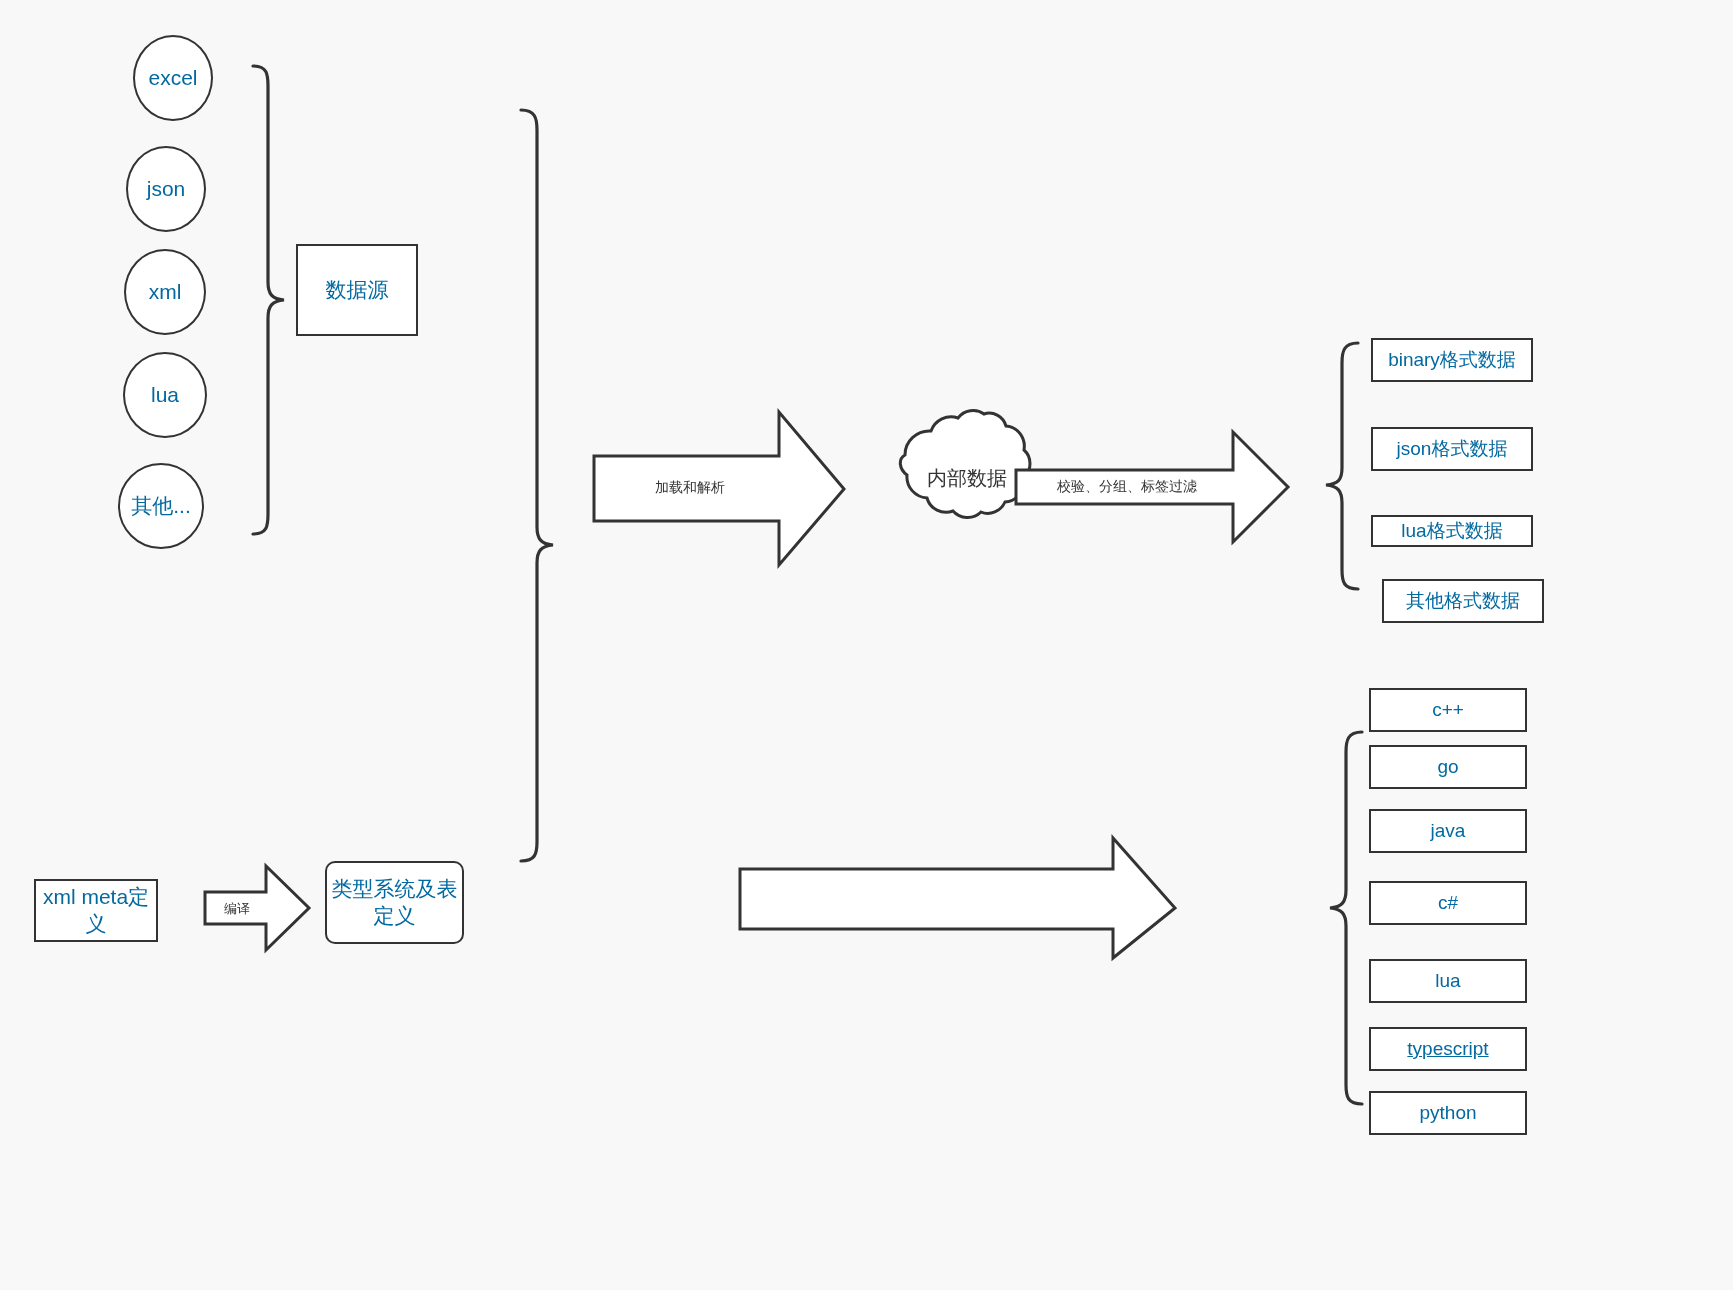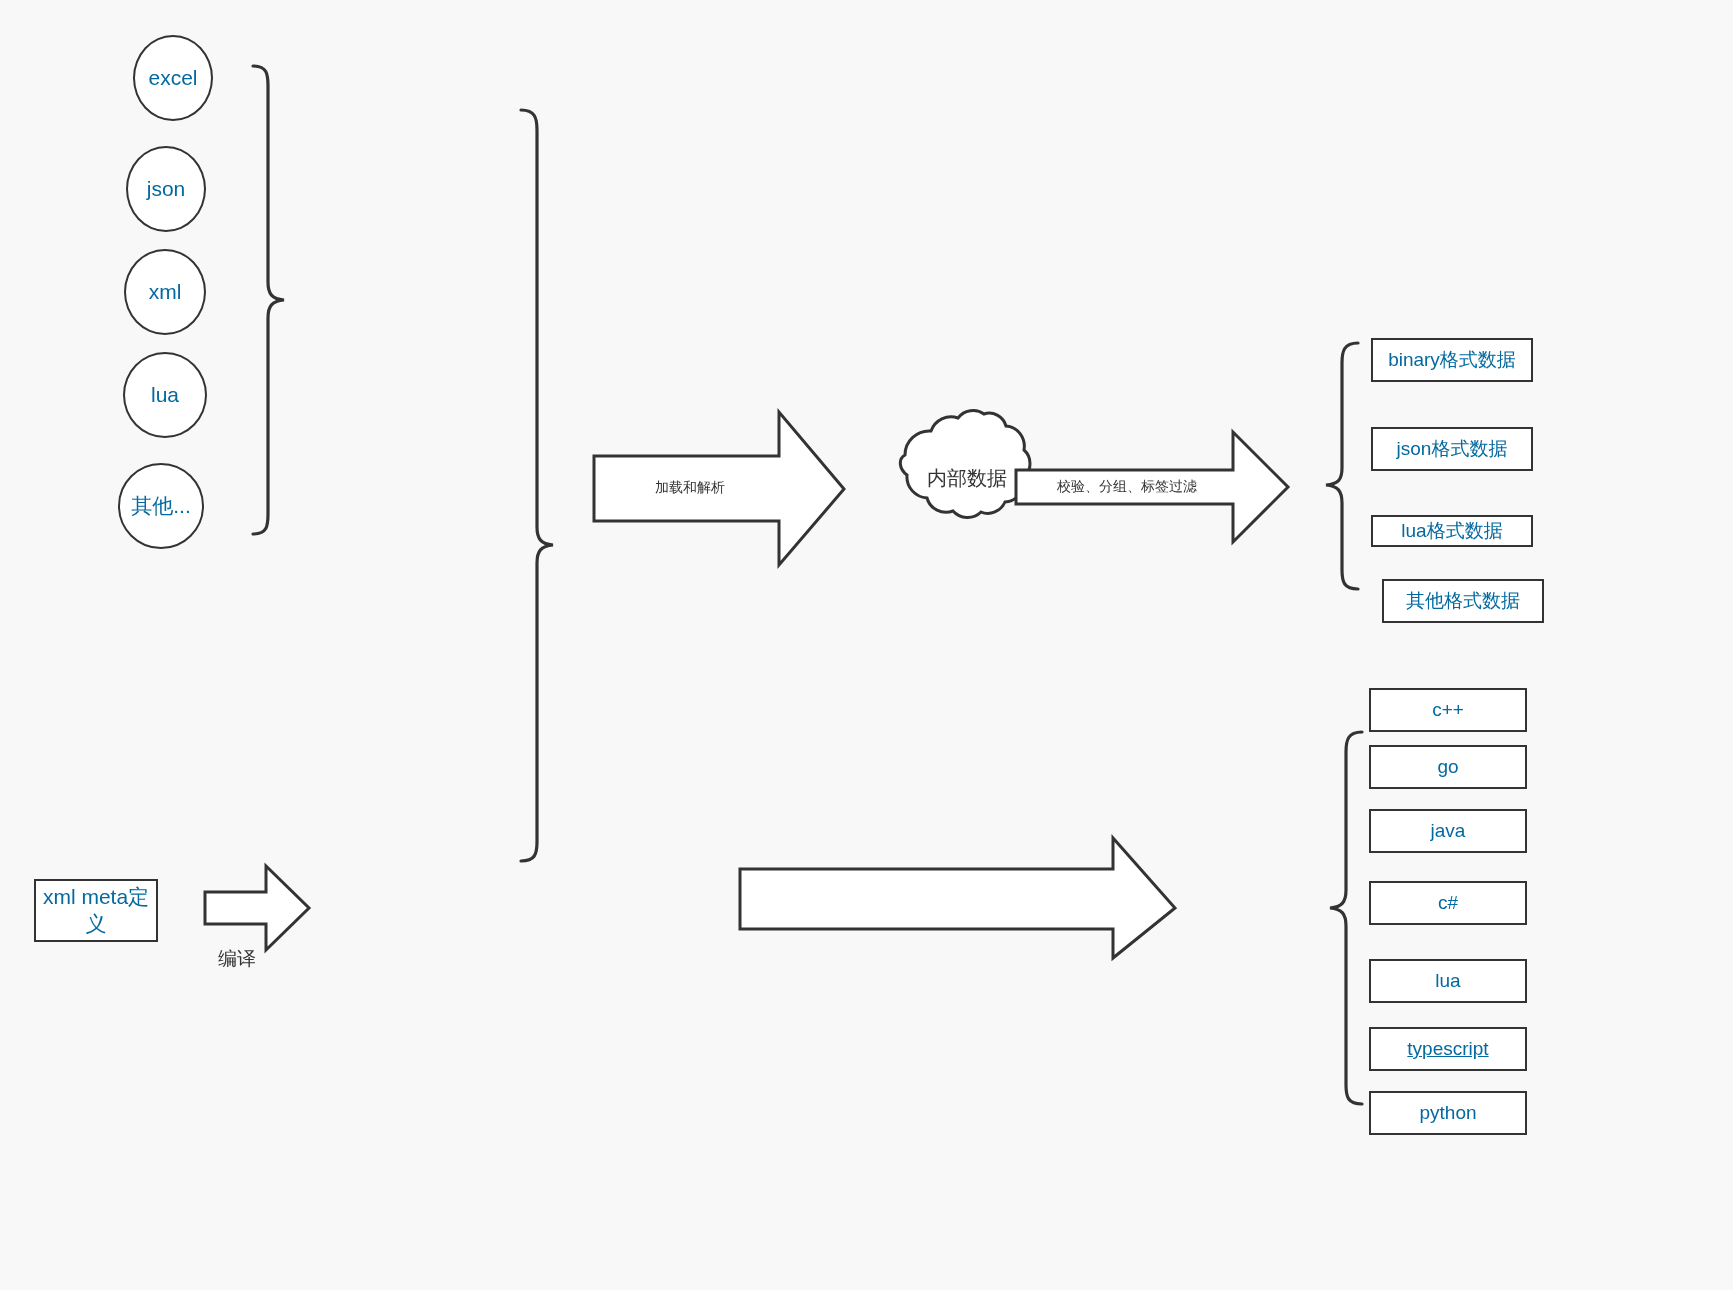--- a/index.html
+++ b/index.html
@@ -165,47 +165,53 @@
   <div class="node ellipse" style="left:124px;top:249px;width:82px;height:86px;">
     <span>xml</span>
   </div>
   <div class="node ellipse" style="left:123px;top:352px;width:84px;height:86px;">
     <span>lua</span>
   </div>
   <div class="node ellipse" style="left:118px;top:463px;width:86px;height:86px;">
     <span>其他...</span>
   </div>
 
+  <div class="node rect" style="left:296px;top:244px;width:122px;height:92px;">
+    <span>数据源</span>
+  </div>
 
   <div class="arrow-label" style="left:600px;top:470px;width:180px;height:36px;">加载和解析</div>
 
   <div class="cloud-label" style="left:897px;top:462px;width:140px;height:32px;">内部数据</div>
 
   <div class="arrow-label" style="left:1022px;top:469px;width:210px;height:36px;">校验、分组、标签过滤</div>
 
-  <div class="arrow-label" style="left:208px;top:942px;width:58px;height:34px;font-size:19px;">编译</div>
+  <div class="arrow-label" style="left:208px;top:892px;width:58px;height:34px;font-size:13px;">编译</div>
 
 
   <div class="node small-box" style="left:1371px;top:338px;width:162px;height:44px;">
     <span>binary格式数据</span>
   </div>
   <div class="node small-box" style="left:1371px;top:427px;width:162px;height:44px;">
     <span>json格式数据</span>
   </div>
   <div class="node small-box" style="left:1371px;top:515px;width:162px;height:32px;">
     <span>lua格式数据</span>
   </div>
   <div class="node small-box" style="left:1382px;top:579px;width:162px;height:44px;">
     <span>其他格式数据</span>
   </div>
 
   <div class="node rect" style="left:34px;top:879px;width:124px;height:63px;">
     <span>xml meta定义</span>
   </div>
 
+  <div class="node rect-round" style="left:325px;top:861px;width:139px;height:83px;">
+    <span>类型系统及表定义</span>
+  </div>
 
   <div class="node small-box" style="left:1369px;top:688px;width:158px;height:44px;">
     <span>c++</span>
   </div>
   <div class="node small-box" style="left:1369px;top:745px;width:158px;height:44px;">
     <span>go</span>
   </div>
   <div class="node small-box" style="left:1369px;top:809px;width:158px;height:44px;">
     <span>java</span>
   </div>

